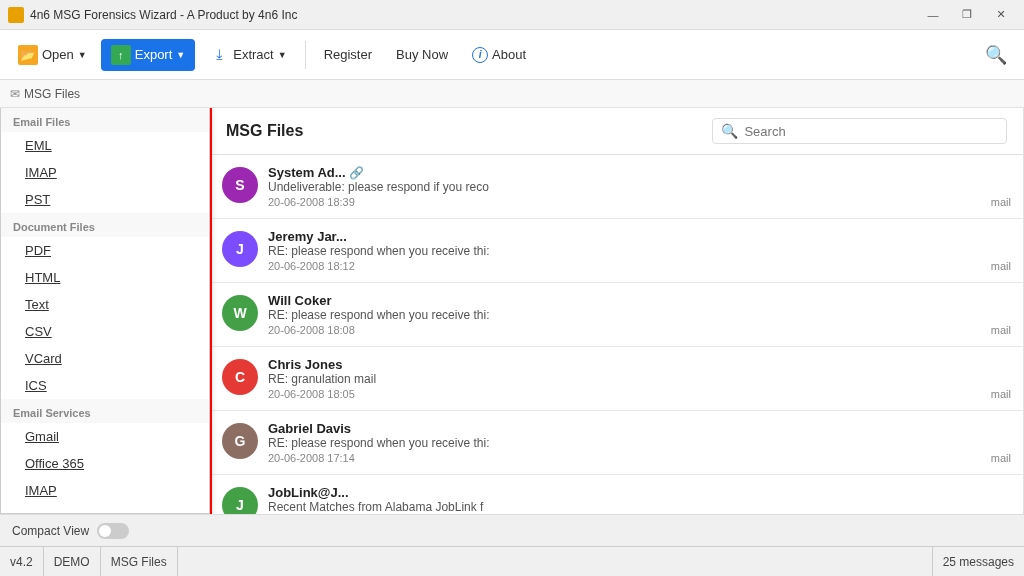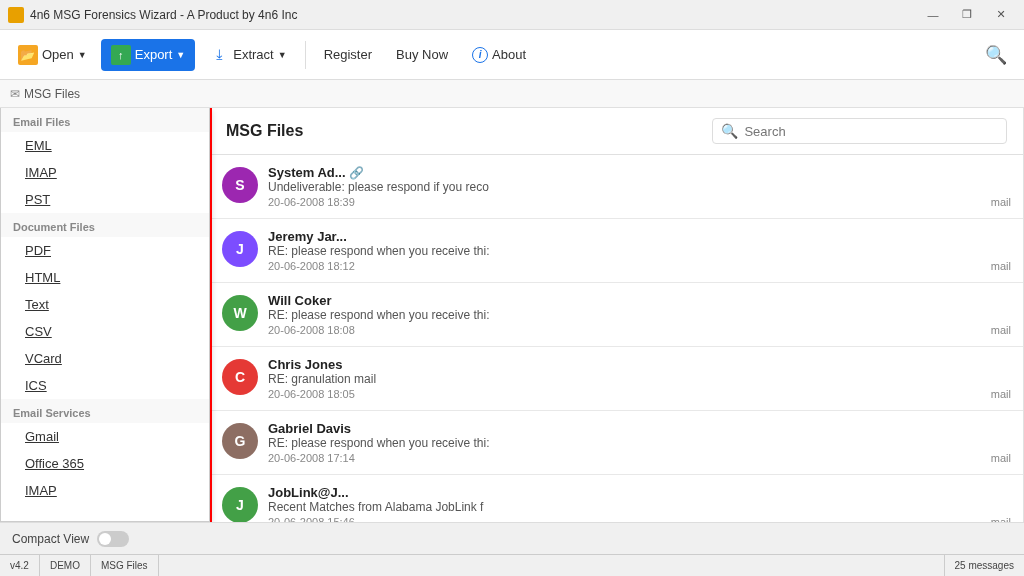--- a/index.html
+++ b/index.html
@@ -225,25 +225,25 @@
       height: 12px;
       background: white;
       border-radius: 50%;
       top: 2px;
       left: 2px;
     }
 
     
     .statusbar {
       background: #f0f0f0;
-      height: 22px;
+      height: 30px;
       display: flex;
       align-items: center;
       border-top: 1px solid #ccc;
-      font-size: 10px;
+      font-size: 12px;
       color: #444;
     }
     .statusbar-segment {
       padding: 0 10px;
       border-right: 1px solid #ccc;
       height: 100%;
       display: flex;
       align-items: center;
     }
     .statusbar-segment:last-child { border-right: none; }

